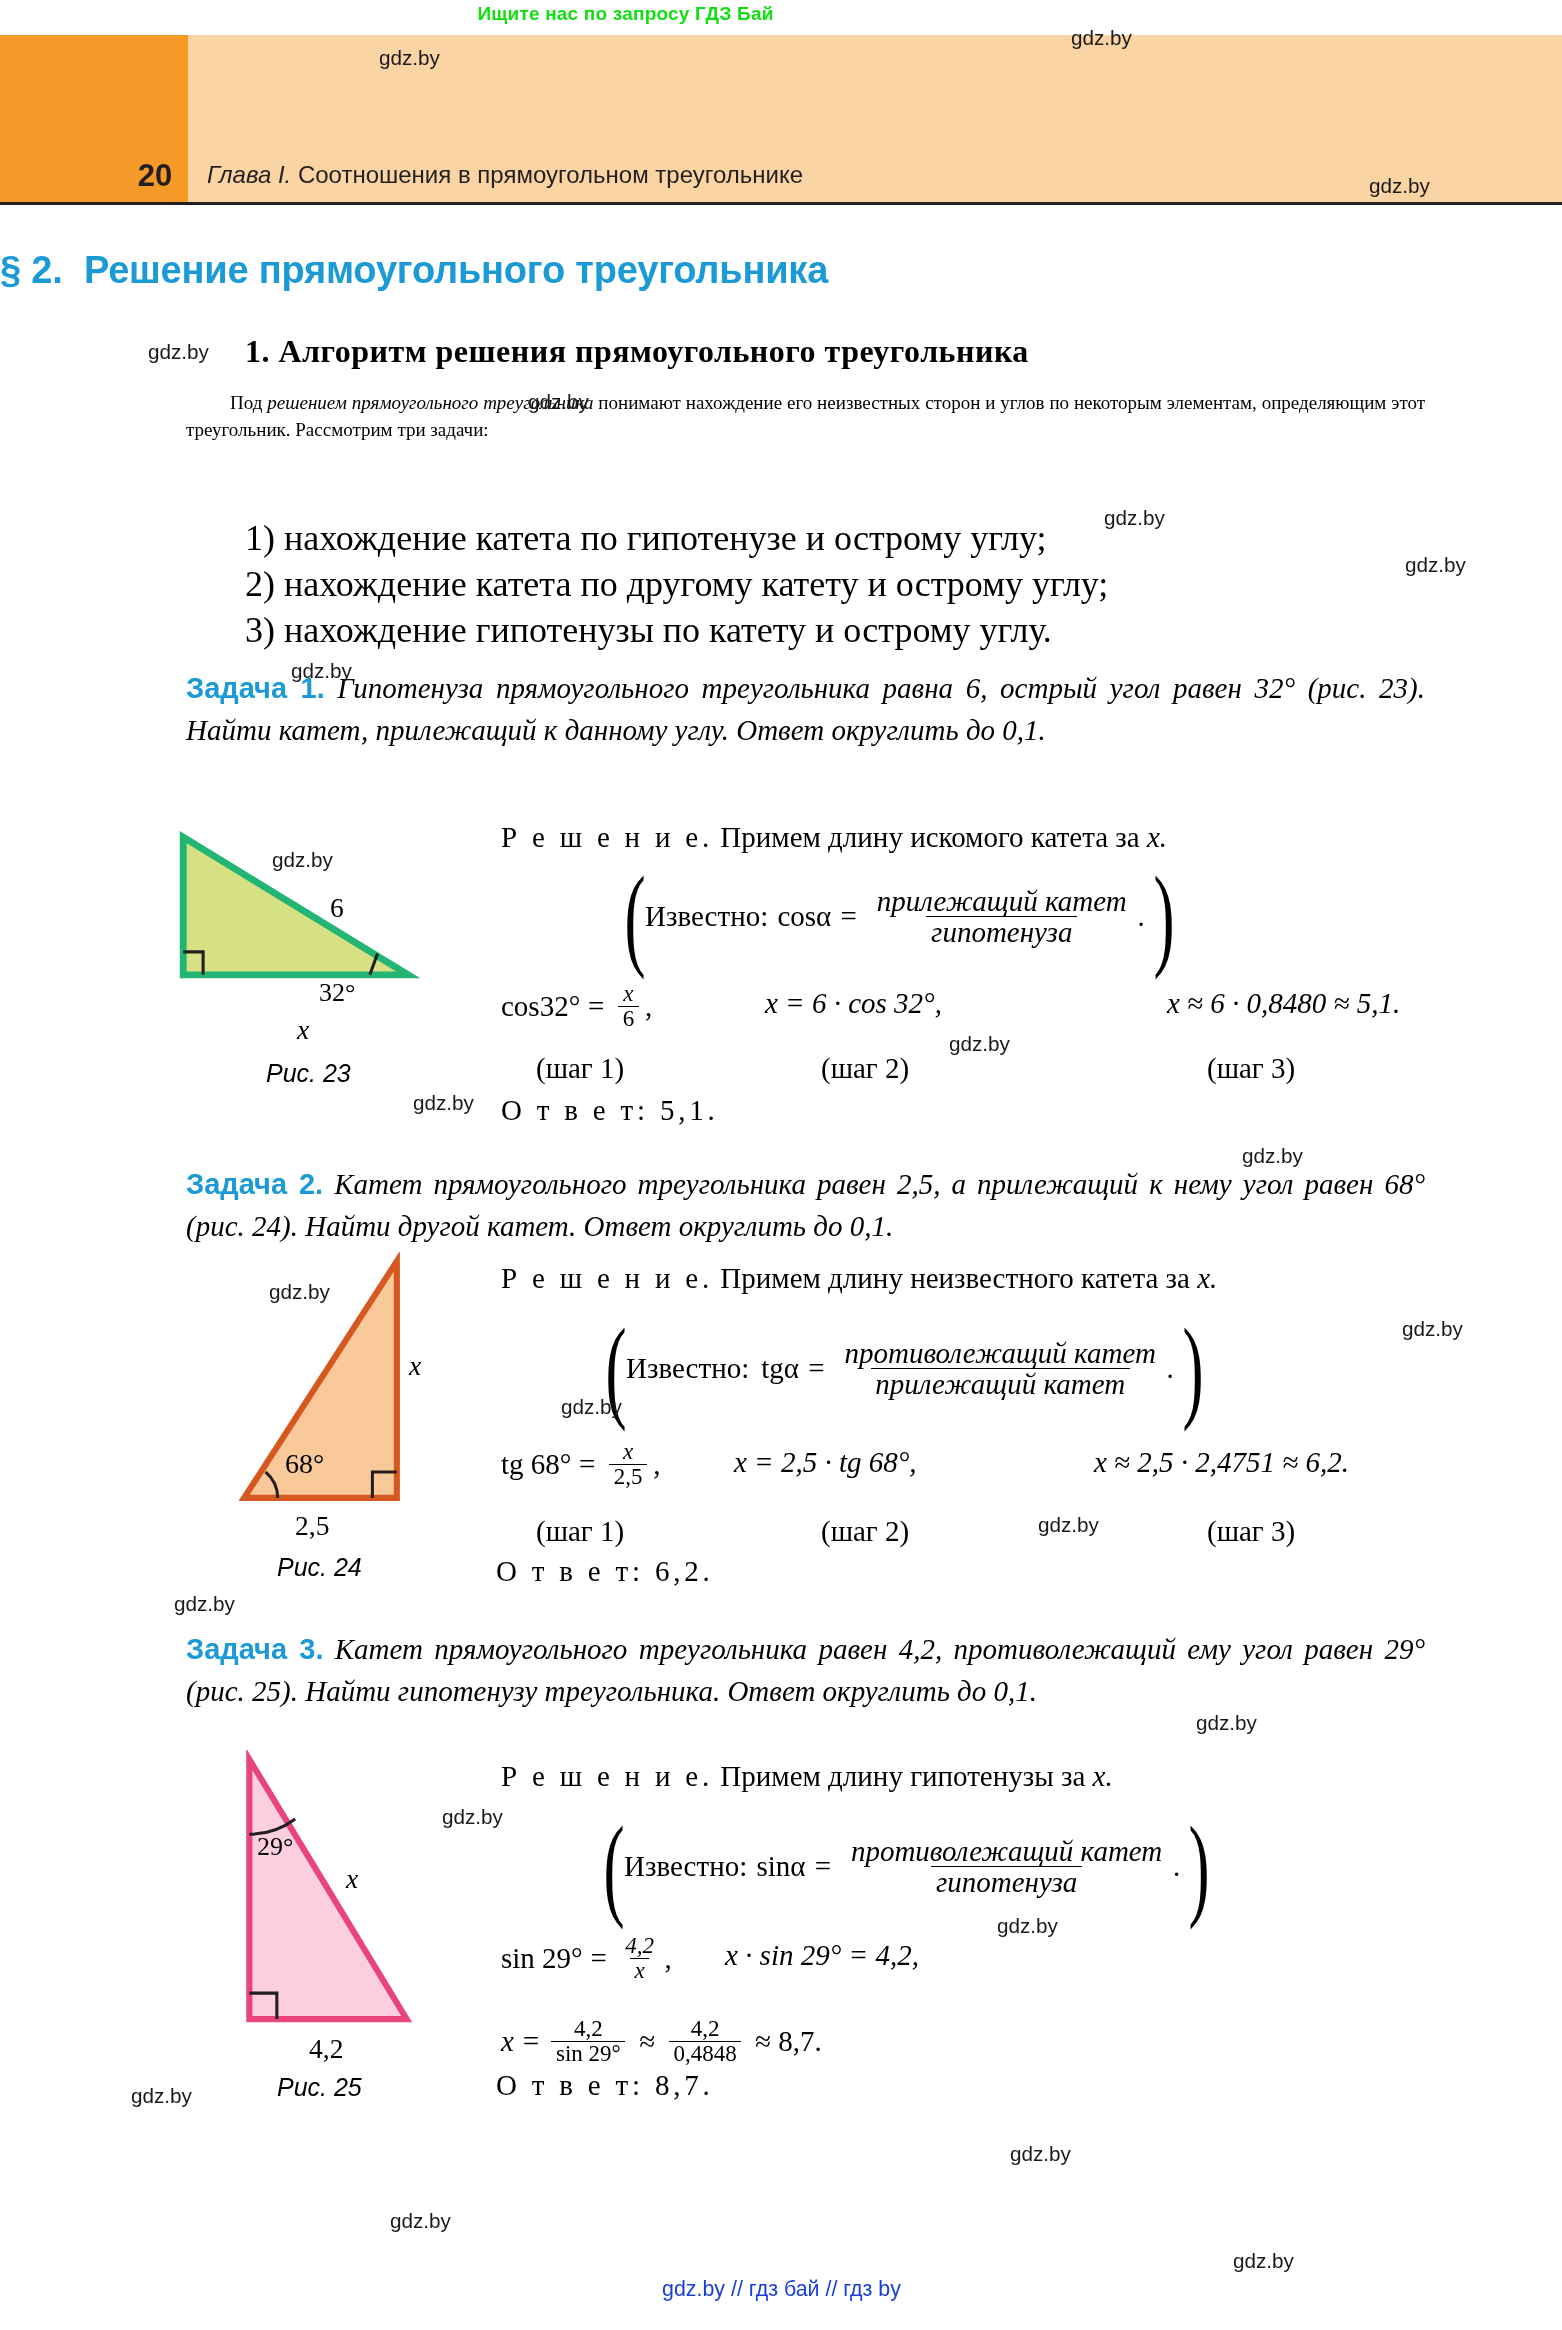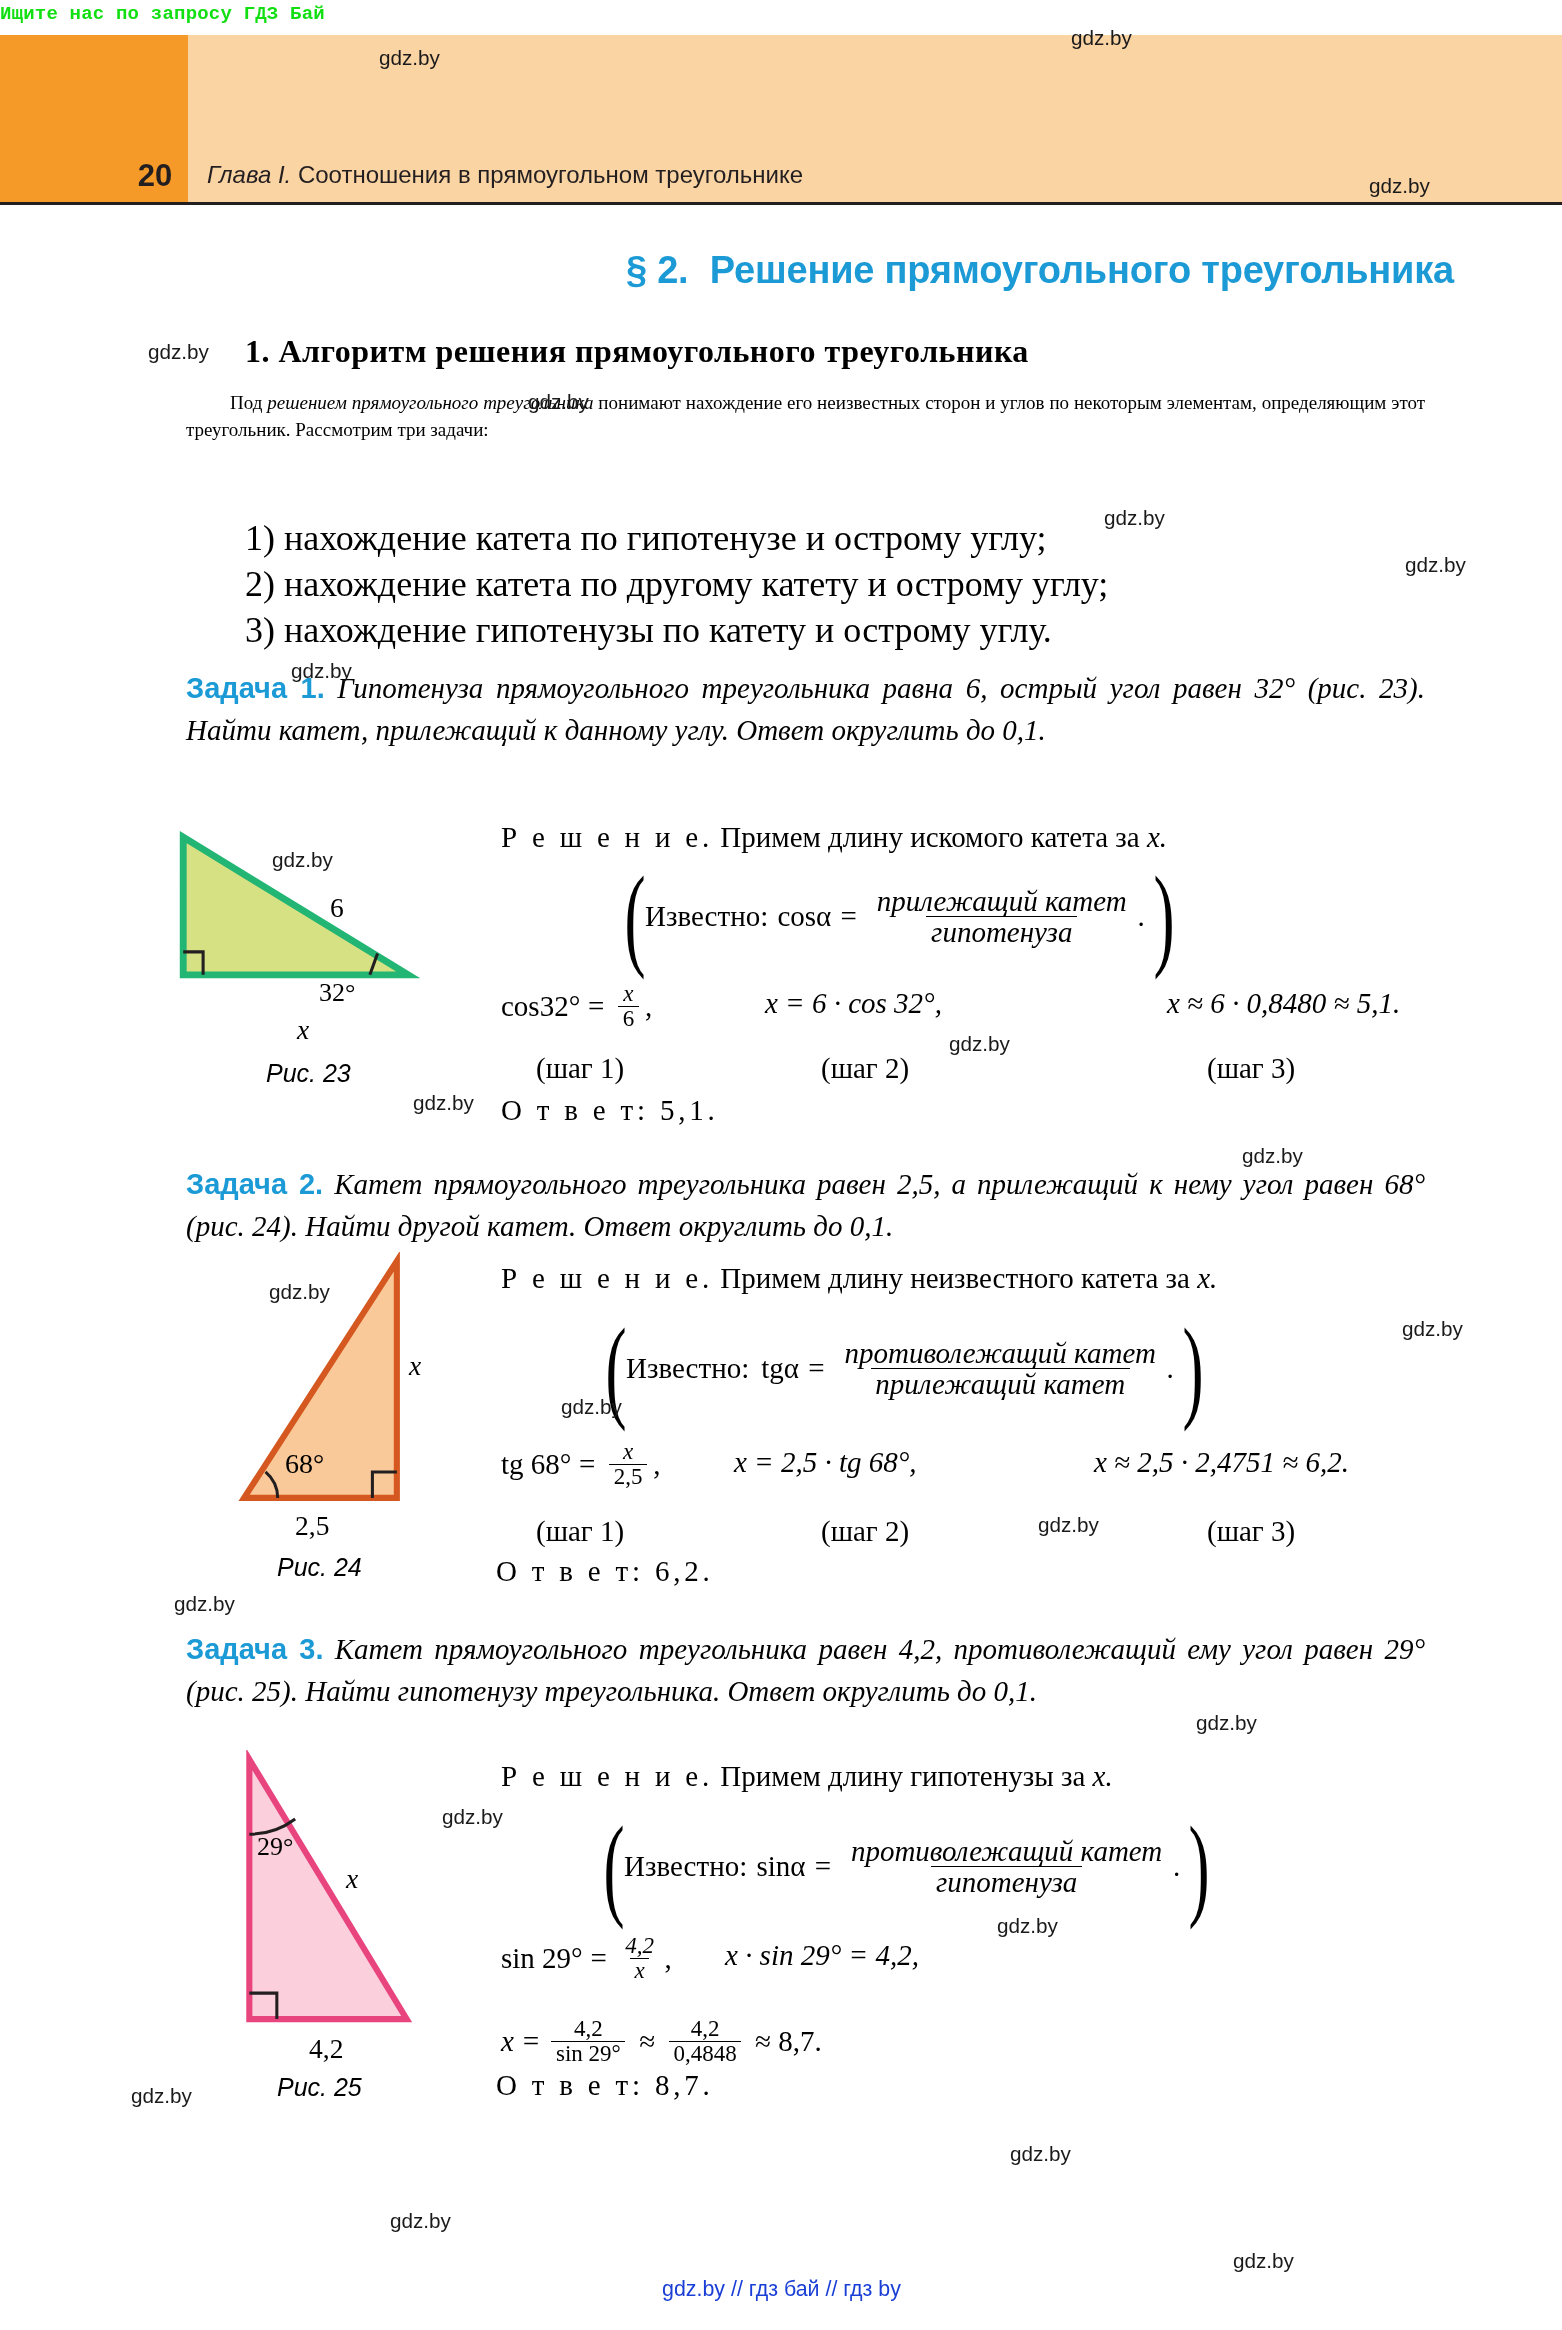--- a/index.html
+++ b/index.html
@@ -2,22 +2,22 @@
 <html style="font-size:12.2px"><head>
 <meta charset="utf-8">
 <style>
   html,body{margin:0;padding:0;}
   body{
     width:1563px;height:2330px;position:relative;background:#ffffff;
     font-family:"Liberation Serif",serif;overflow:hidden;
   }
   
   .promo{
-    position:absolute;left:0;top:3.1px;width:1251px;text-align:left;
-    font-family:Liberation Mono, monospace;font-size:19px;font-weight:bold;
+    position:absolute;left:0;top:3.1px;width:1251px;text-align:center;
+    font-family:Liberation Sans, sans-serif;font-size:19px;font-weight:bold;
     color:#12df12;letter-spacing:0.2px;
   }
   
   .header-band{
     position:absolute;left:0;top:35px;width:1563px;height:168px;background:#fbd4a4;
   }
   .header-orange{
     position:absolute;left:0;top:35px;width:188px;height:168px;background:#f59a28;
   }
   .header-rule{
@@ -30,21 +30,21 @@
   }
   .chapter-title{
     position:absolute;left:207px;top:161px;
     font-family:"Liberation Sans",sans-serif;font-size:24px;color:#231f20;
     white-space:nowrap;
   }
   .chapter-title i{font-style:italic;}
 
   
   .section-title{
-    position:absolute;left:0;top:249px;width:1454px;text-align:right;
+    position:absolute;left:0;top:249px;width:1454px;
     font-family:"Liberation Sans",sans-serif;font-weight:bold;font-size:38px;
     color:#1b9ad6;letter-spacing:-0.2px;
   }
   .section-title .num{margin-right:21.4px;}
 
   
   .sub-heading{
     position:absolute;left:245px;top:333px;
     font-weight:bold;font-size:32px;color:#000;letter-spacing:0.5px;
     white-space:nowrap;

